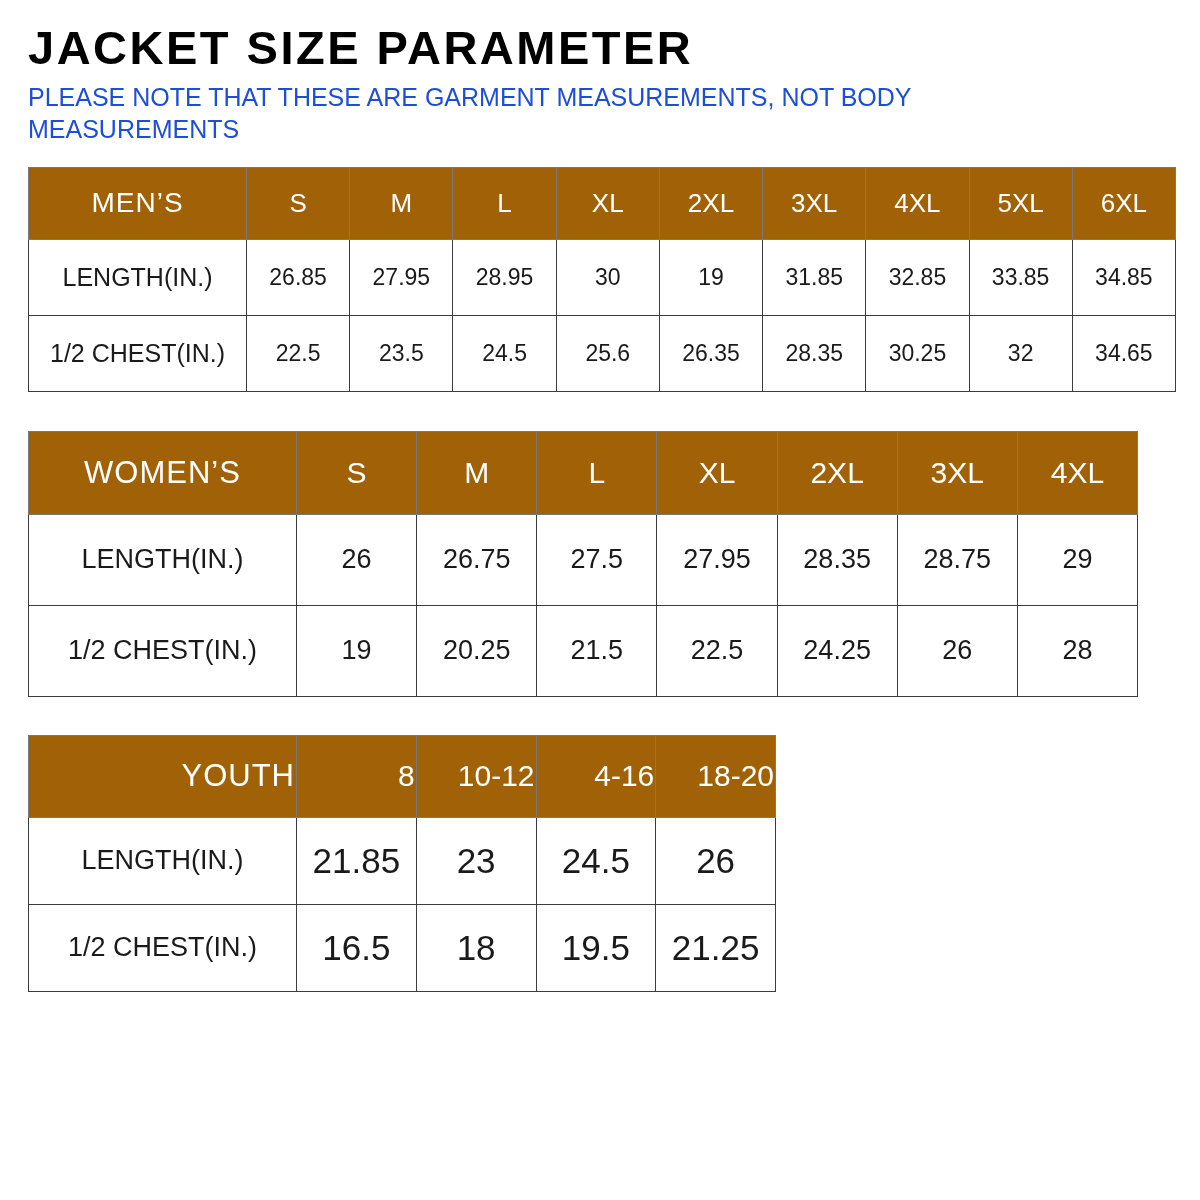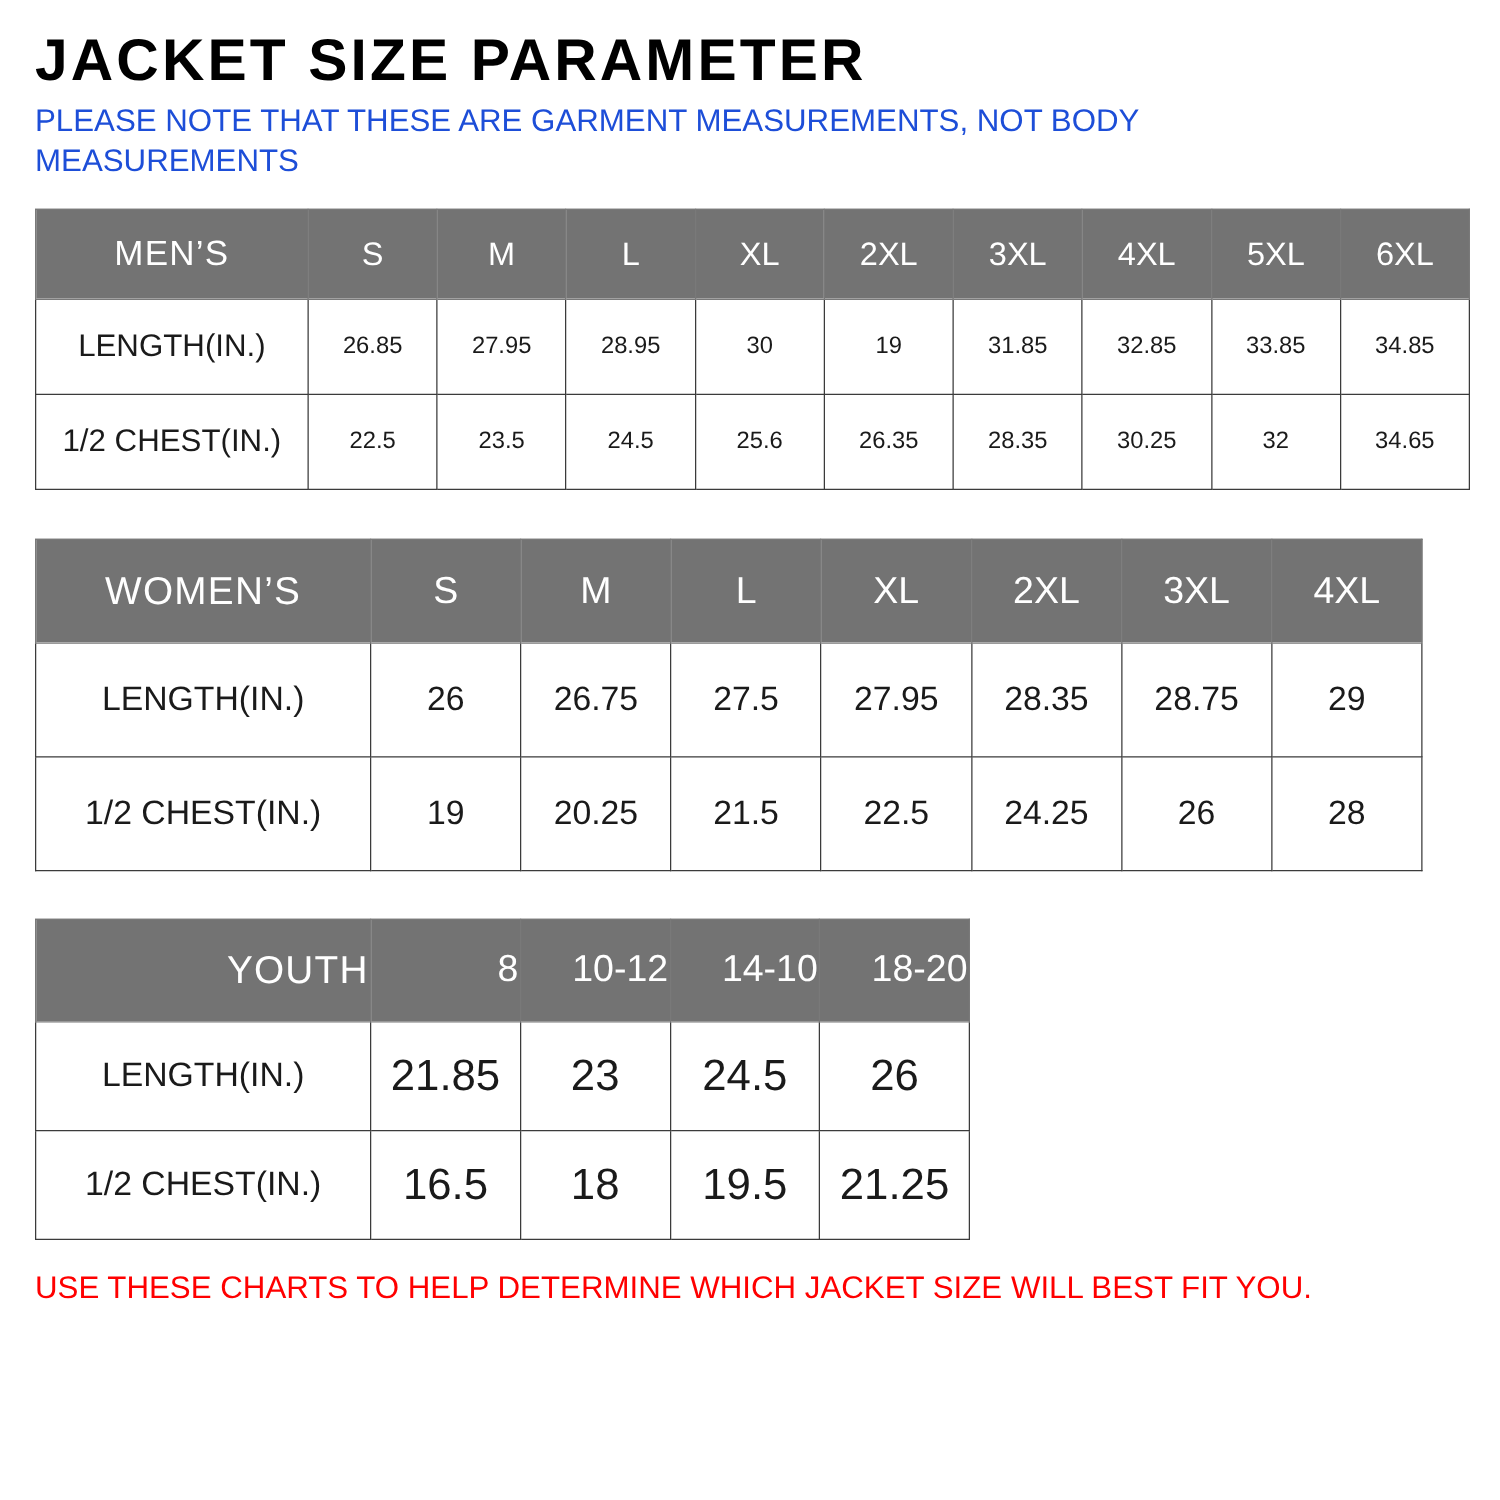--- a/index.html
+++ b/index.html
@@ -41,36 +41,36 @@
     table-layout: fixed;
   }
   table td, table th {
     border: 1px solid #3b3b3b;
     text-align: center;
     vertical-align: middle;
     font-weight: normal;
     background: #ffffff;
   }
   thead td {
-    background: #737373;
+    background: #a16207;
     color: #ffffff;
     border-color: #797979;
   }
   
   #mens-table {
     width: 1148px;
     margin-top: 22px;
   }
   #mens-table thead td {
     height: 69px;
     font-size: 26px;
   }
   #mens-table tbody td {
     height: 73px;
-    font-size: 19px;
+    font-size: 23px;
   }
   #mens-table .rowlabel {
     width: 215px;
     font-size: 25px;
   }
   #mens-table thead .rowlabel {
     font-size: 28px;
     letter-spacing: 1px;
   }
   
@@ -220,21 +220,21 @@
       </tr>
     </tbody>
   </table>
 
   <table id="youth-table">
     <thead>
       <tr>
         <td class="rowlabel">YOUTH</td>
         <td>8</td>
         <td>10-12</td>
-        <td>14-10</td>
+        <td>4-16</td>
         <td>18-20</td>
       </tr>
     </thead>
     <tbody>
       <tr>
         <td class="rowlabel">LENGTH(IN.)</td>
         <td>21.85</td>
         <td>23</td>
         <td>24.5</td>
         <td>26</td>
@@ -242,15 +242,14 @@
       <tr>
         <td class="rowlabel">1/2 CHEST(IN.)</td>
         <td>16.5</td>
         <td>18</td>
         <td>19.5</td>
         <td>21.25</td>
       </tr>
     </tbody>
   </table>
 
-  <p class="footer-red-2">USE THESE CHARTS TO HELP DETERMINE WHICH JACKET SIZE WILL BEST FIT YOU.</p>
 
 </div>
 
 </body></html>

